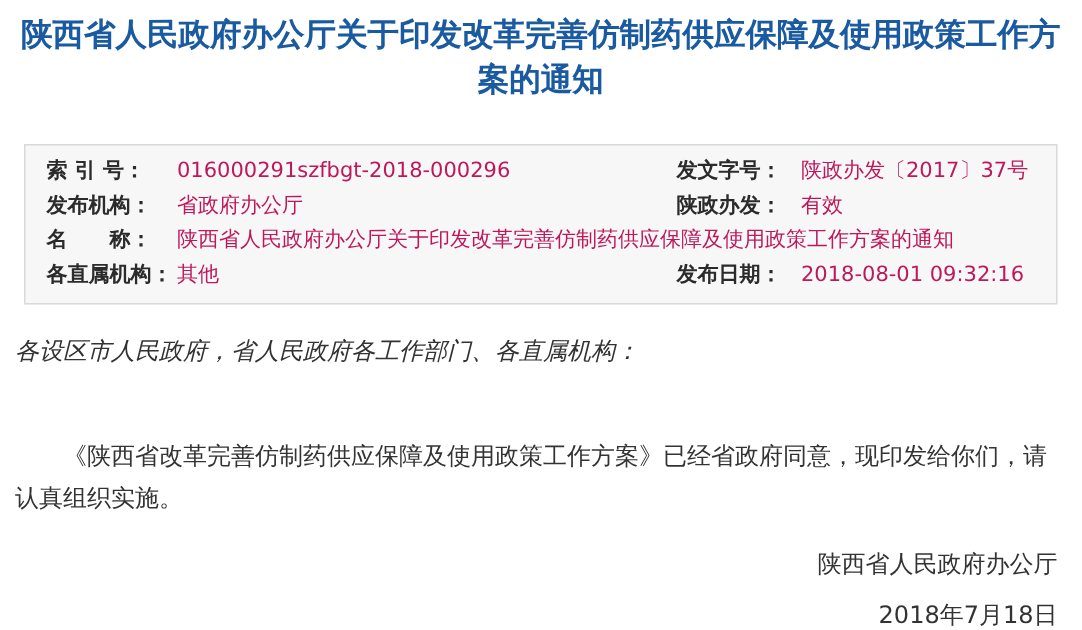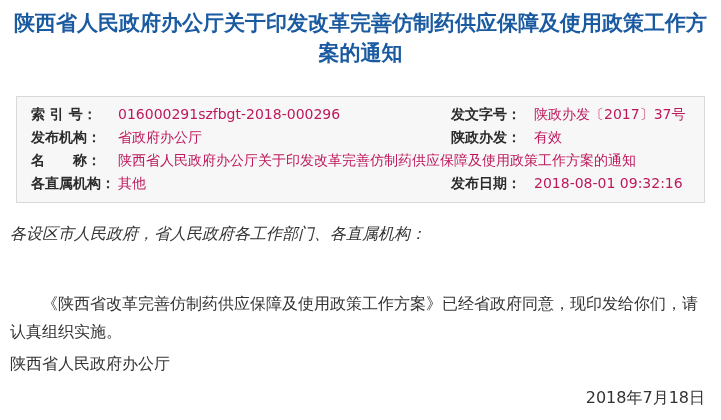--- a/index.html
+++ b/index.html
@@ -67,22 +67,23 @@
     margin-top: 17px;
     line-height: 28px;
     font-style: italic;
   }
   .paragraph {
     margin-top: 42px;
     line-height: 28px;
     text-indent: 2em;
   }
   .signature {
-    margin-top: 4px;
+    margin-top: 16px;
     padding-right: 6px;
+    text-align: right;
     line-height: 28px;
   }
   .sign-date {
     margin-top: 8px;
     padding-right: 6px;
     text-align: right;
     line-height: 24px;
   }
 </style>
 </head>

